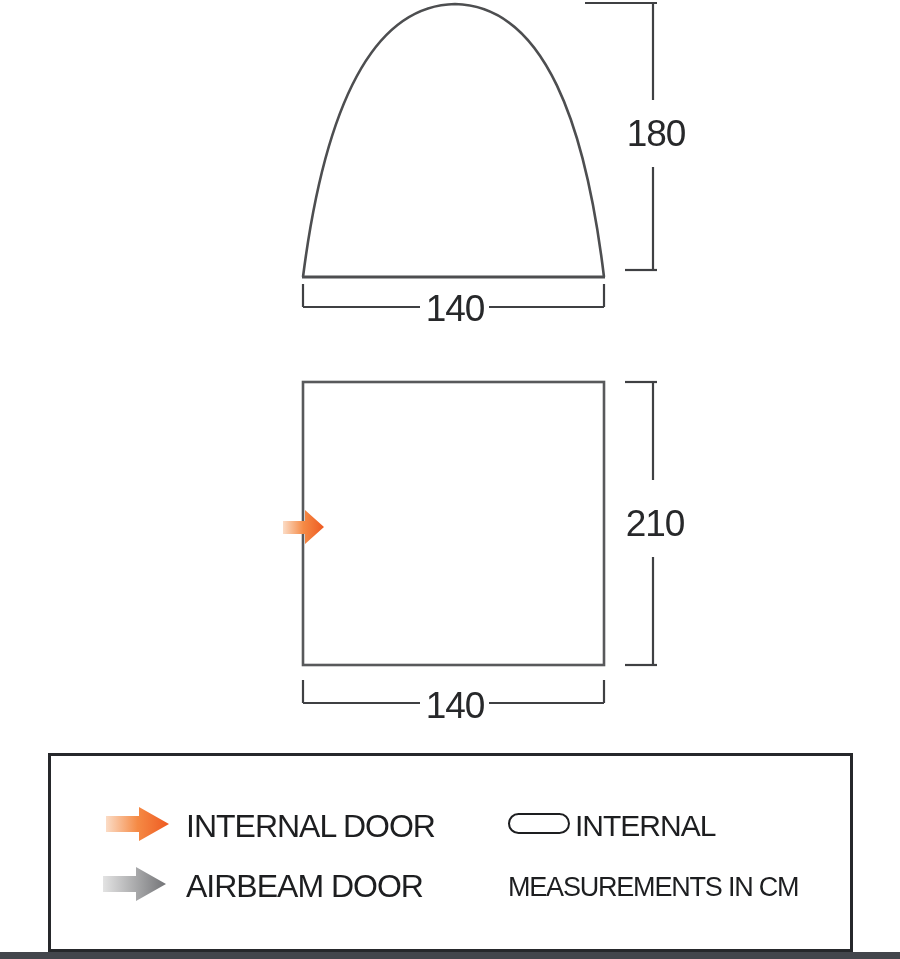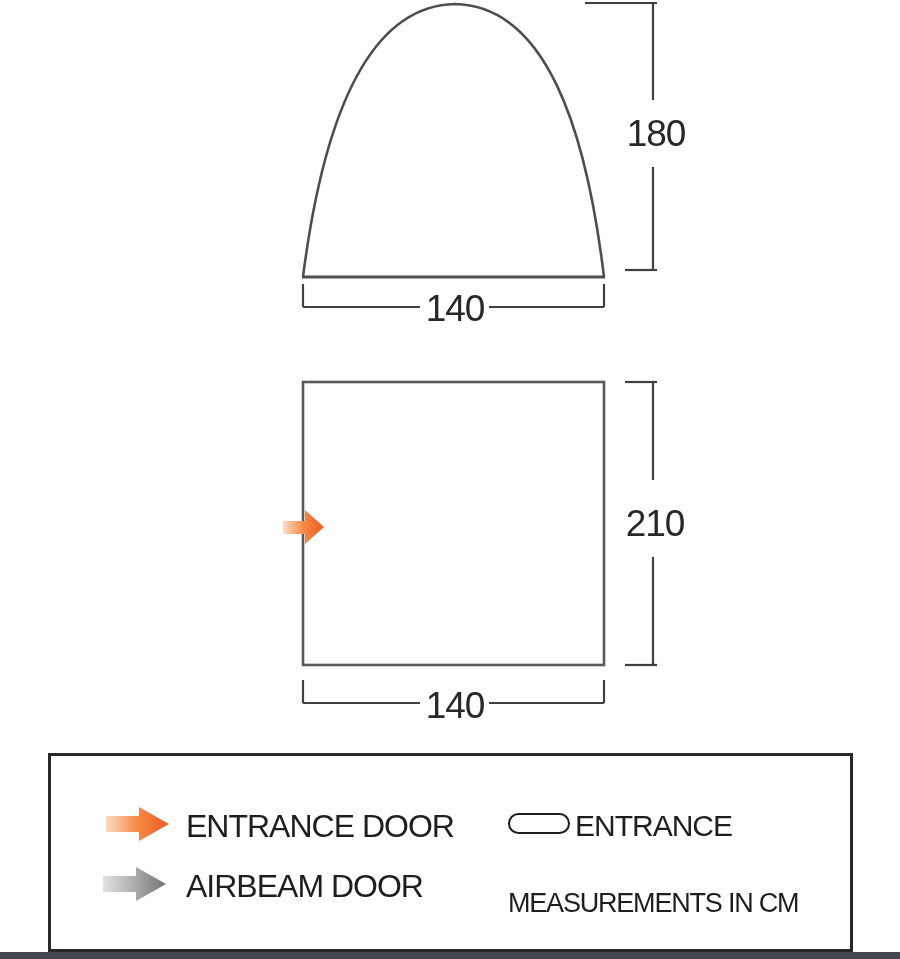--- a/index.html
+++ b/index.html
@@ -93,34 +93,34 @@
     <svg class="legend-item" style="left:55px;top:50px;" width="64" height="36" viewBox="0 0 64 36">
       <defs>
         <linearGradient id="gradEntranceLegend" x1="0" y1="0" x2="1" y2="0">
           <stop offset="0" stop-color="#fbdcc6"></stop>
           <stop offset="0.5" stop-color="#f58a45"></stop>
           <stop offset="1" stop-color="#ee5a21"></stop>
         </linearGradient>
       </defs>
       <polygon points="0,10 33,10 33,1 63,18 33,35 33,26 0,26" fill="url(#gradEntranceLegend)"></polygon>
     </svg>
-    <div class="legend-item legend-label" style="left:135px;top:54px;">ENTRANCE DOOR</div>
+    <div class="legend-item legend-label" style="left:135px;top:54px;">INTERNAL DOOR</div>
 
     <div class="airbeam-pill legend-item" style="left:457px;top:57px;"></div>
-    <div class="legend-item legend-label" style="left:524px;top:55px;font-size:30px;">ENTRANCE</div>
+    <div class="legend-item legend-label" style="left:524px;top:55px;font-size:30px;">INTERNAL</div>
 
     <svg class="legend-item" style="left:52px;top:110px;" width="64" height="36" viewBox="0 0 64 36">
       <defs>
         <linearGradient id="gradInternalLegend" x1="0" y1="0" x2="1" y2="0">
           <stop offset="0" stop-color="#e3e3e3"></stop>
           <stop offset="1" stop-color="#737477"></stop>
         </linearGradient>
       </defs>
       <polygon points="0,10 33,10 33,1 63,18 33,35 33,26 0,26" fill="url(#gradInternalLegend)"></polygon>
     </svg>
     <div class="legend-item legend-label" style="left:135px;top:114px;">AIRBEAM DOOR</div>
 
-    <div class="legend-item legend-label small" style="left:457px;top:118px;margin-top:16px;">MEASUREMENTS IN CM</div>
+    <div class="legend-item legend-label small" style="left:457px;top:118px;">MEASUREMENTS IN CM</div>
   </div>
 
   <div class="bottom-band"></div>
 
 </div>
 
 </body></html>

